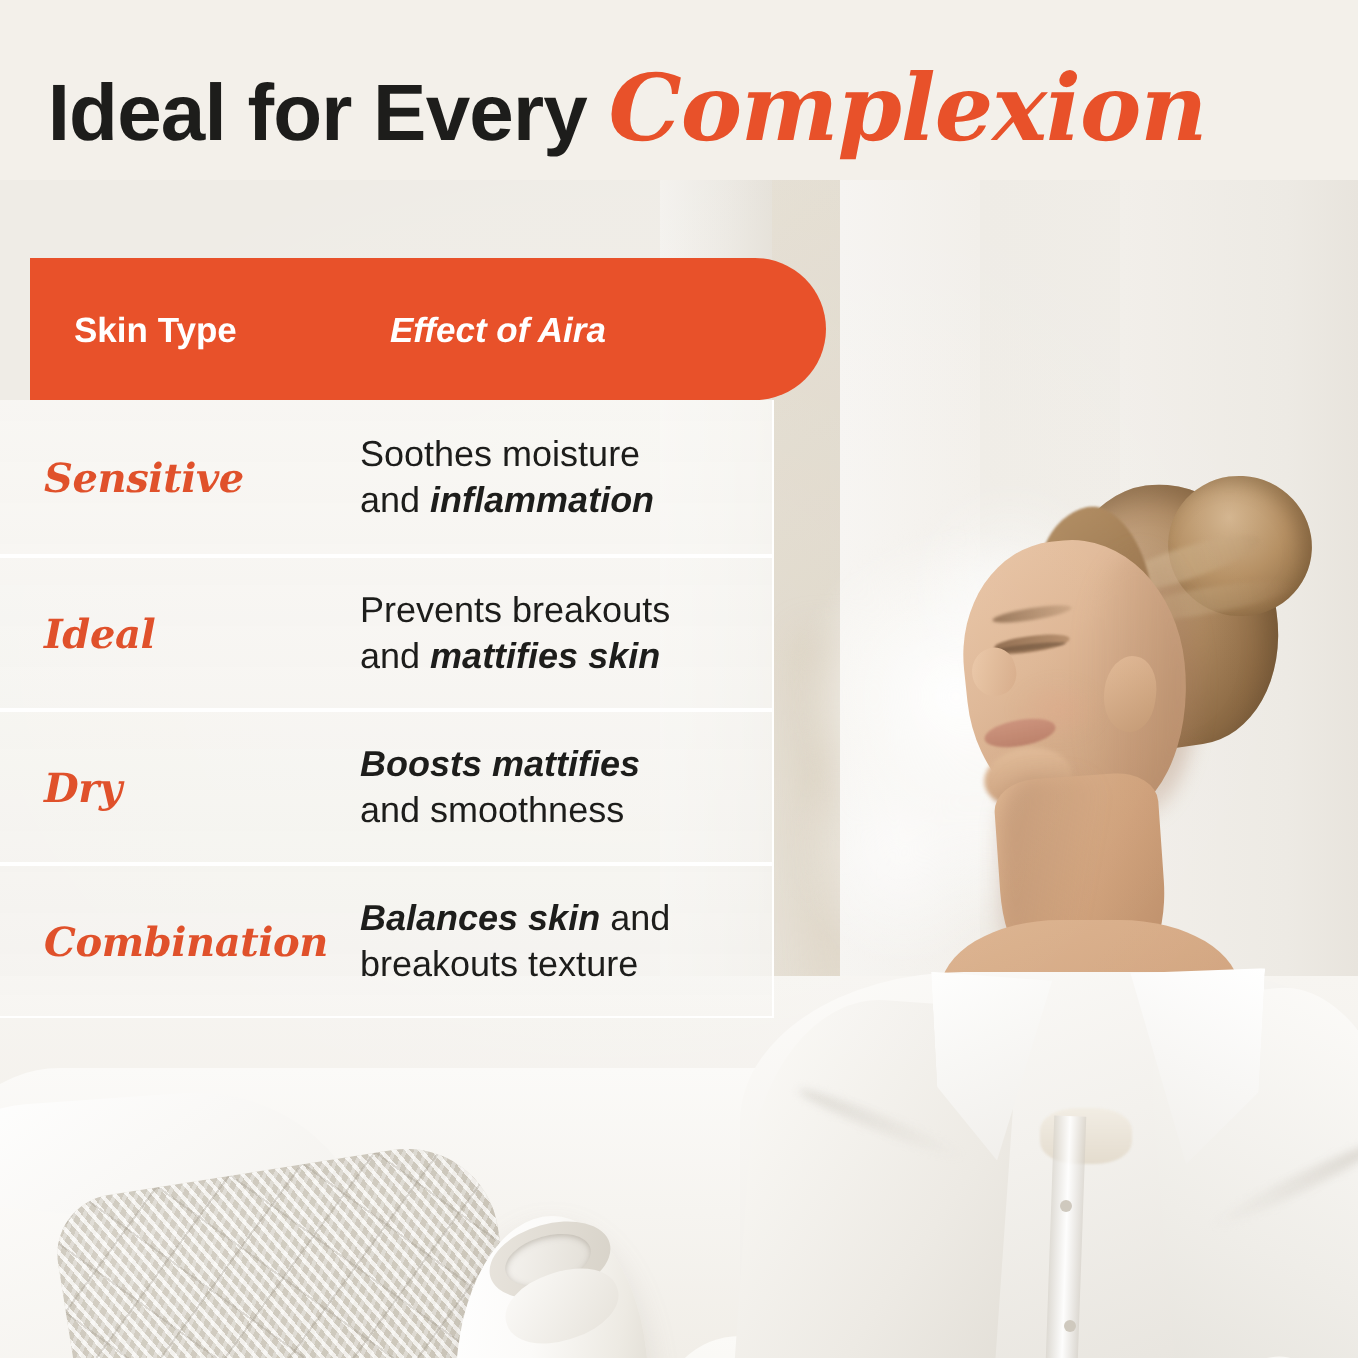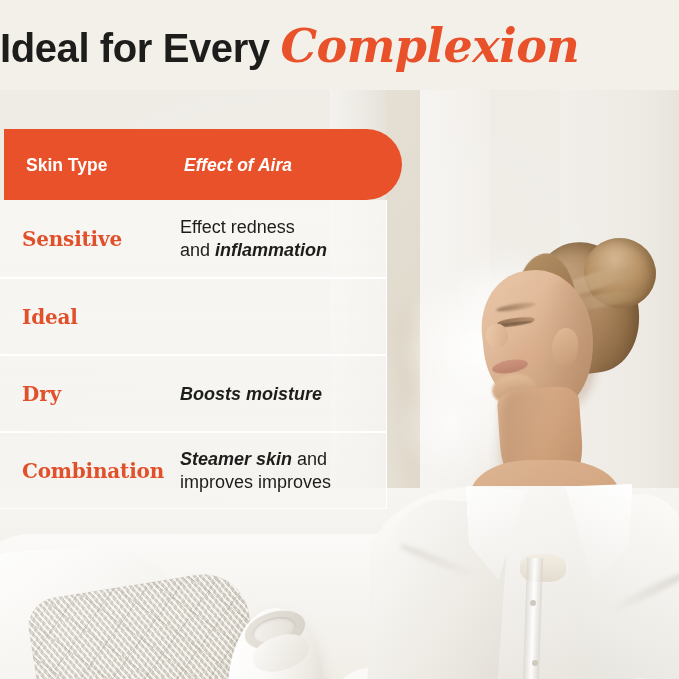--- a/index.html
+++ b/index.html
@@ -161,45 +161,45 @@
         box-shadow:inset 0 1px 3px rgba(150,142,128,.5);}
   .device-nozzle{position:absolute;left:252px;top:548px;width:58px;height:34px;border-radius:48%;
         background:linear-gradient(140deg,#FCFBF9,#E6E2DA);transform:rotate(-18deg);}
 
   
   .photo-haze{position:absolute;inset:0;pointer-events:none;
         background:radial-gradient(ellipse 80% 70% at 45% 40%, rgba(255,255,255,.14), rgba(255,255,255,0) 70%);}
 
   
   .topband{position:absolute;left:0;top:0;width:679px;height:90px;background:#F3F0EA;}
-  .headline{position:absolute;left:0;top:24px;width:627px;
-        font-size:40px;line-height:44px;white-space:nowrap;}
+  .headline{position:absolute;left:0;top:24px;width:627px;text-align:center;
+        font-size:40px;line-height:60px;white-space:nowrap;}
   .h-black{color:#1D1D1B;font-weight:700;letter-spacing:-.4px;
         font-family:"Liberation Sans", sans-serif;}
   .h-accent{color:#E8512A;font-style:italic;font-weight:700;font-size:46px;
         font-family:"DejaVu Serif", serif;letter-spacing:-.5px;}
 
   
   .table{position:absolute;left:0;top:129px;width:386px;}
-  .thead{position:relative;height:71px;width:398px;margin-left:4px;
+  .thead{position:relative;height:71px;width:398px;margin-left:15px;
         background:#E8512A;border-radius:0 36px 36px 0;
         display:flex;align-items:center;box-sizing:border-box;}
   .th{color:#FFFFFF;font-weight:700;font-size:17.5px;line-height:22px;
       font-family:"Liberation Sans", sans-serif;}
   .th-a{position:absolute;left:22px;top:50%;transform:translateY(-50%);}
   .th-b{position:absolute;left:180px;top:50%;transform:translateY(-50%);font-style:italic;}
 
   .tbody{position:relative;width:386px;
         background:linear-gradient(180deg, rgba(250,249,246,.80), rgba(247,246,243,.74));
         border-right:1.5px solid rgba(255,255,255,.95);
         border-bottom:1.5px solid rgba(255,255,255,.95);}
   .row{position:relative;height:77px;display:flex;align-items:center;box-sizing:border-box;}
   .row + .row{border-top:2px solid #FFFFFF;}
   .cell-type{position:absolute;left:22px;top:50%;transform:translateY(-50%);
-        color:#E0512B;font-family:"DejaVu Serif", serif;font-weight:700;
+        color:#E0512B;font-family:"DejaVu Serif", serif;font-style:italic;font-weight:700;
         font-size:20px;letter-spacing:-.2px;white-space:nowrap;}
   .cell-eff{position:absolute;left:180px;top:50%;transform:translateY(-50%);
         color:#1D1D1B;font-size:18px;line-height:23px;width:198px;
         font-family:"Liberation Sans", sans-serif;font-weight:400;}
   .cell-eff b{font-weight:700;font-style:italic;}
 </style>
 </head>
 <body>
 
 <div class="canvas">
@@ -284,33 +284,34 @@
       <span class="th th-a">Skin Type</span>
       <span class="th th-b">
         <span>Effect of Aira</span><br>
       </span>
     </div>
 
     <div class="tbody">
 
       <div class="row">
         <span class="cell-type">Sensitive</span>
-        <span class="cell-eff"><span>Effect redness</span><br><span>and </span><b>inflammation</b><span></span></span>
+        <span class="cell-eff"><span>Soothes moisture</span><br><span>and </span><b>inflammation</b><span></span></span>
       </div>
 
       <div class="row">
         <span class="cell-type">Ideal</span>
+        <span class="cell-eff"><span>Prevents breakouts</span><br><span>and </span><b>mattifies skin</b><span></span></span>
       </div>
 
       <div class="row">
         <span class="cell-type">Dry</span>
-        <span class="cell-eff"><b>Boosts moisture</b><br></span>
+        <span class="cell-eff"><b>Boosts mattifies</b><br><span>and smoothness</span></span>
       </div>
 
       <div class="row">
         <span class="cell-type">Combination</span>
-        <span class="cell-eff"><b>Steamer skin</b><span> and improves improves</span></span>
+        <span class="cell-eff"><b>Balances skin</b><span> and breakouts texture</span></span>
       </div>
 
     </div>
   </div>
 
 </div>
 
 </body></html>

